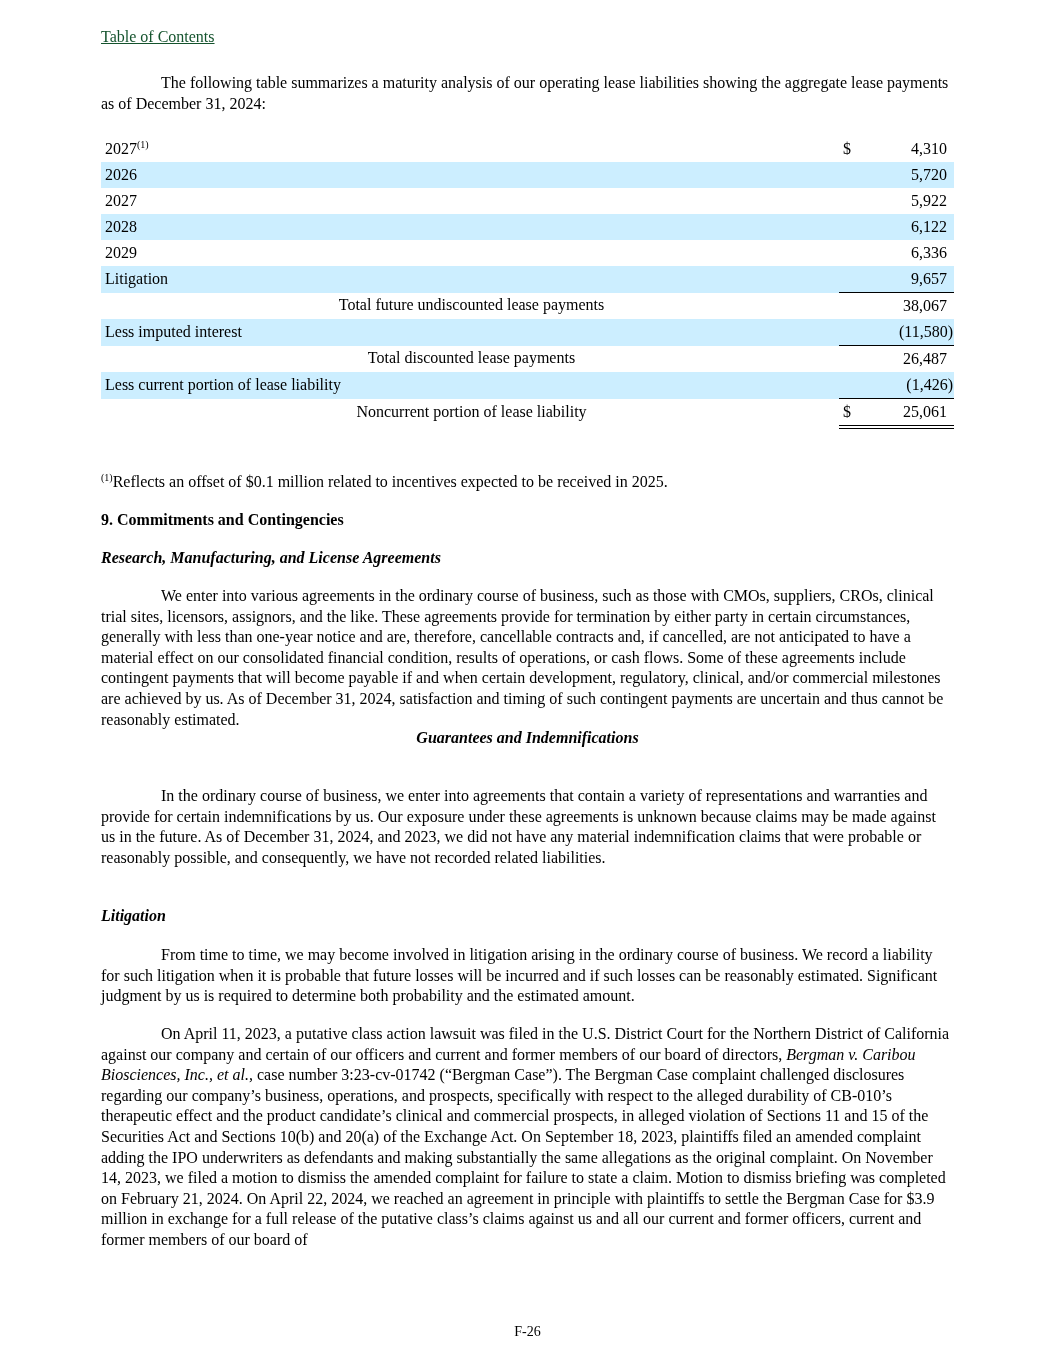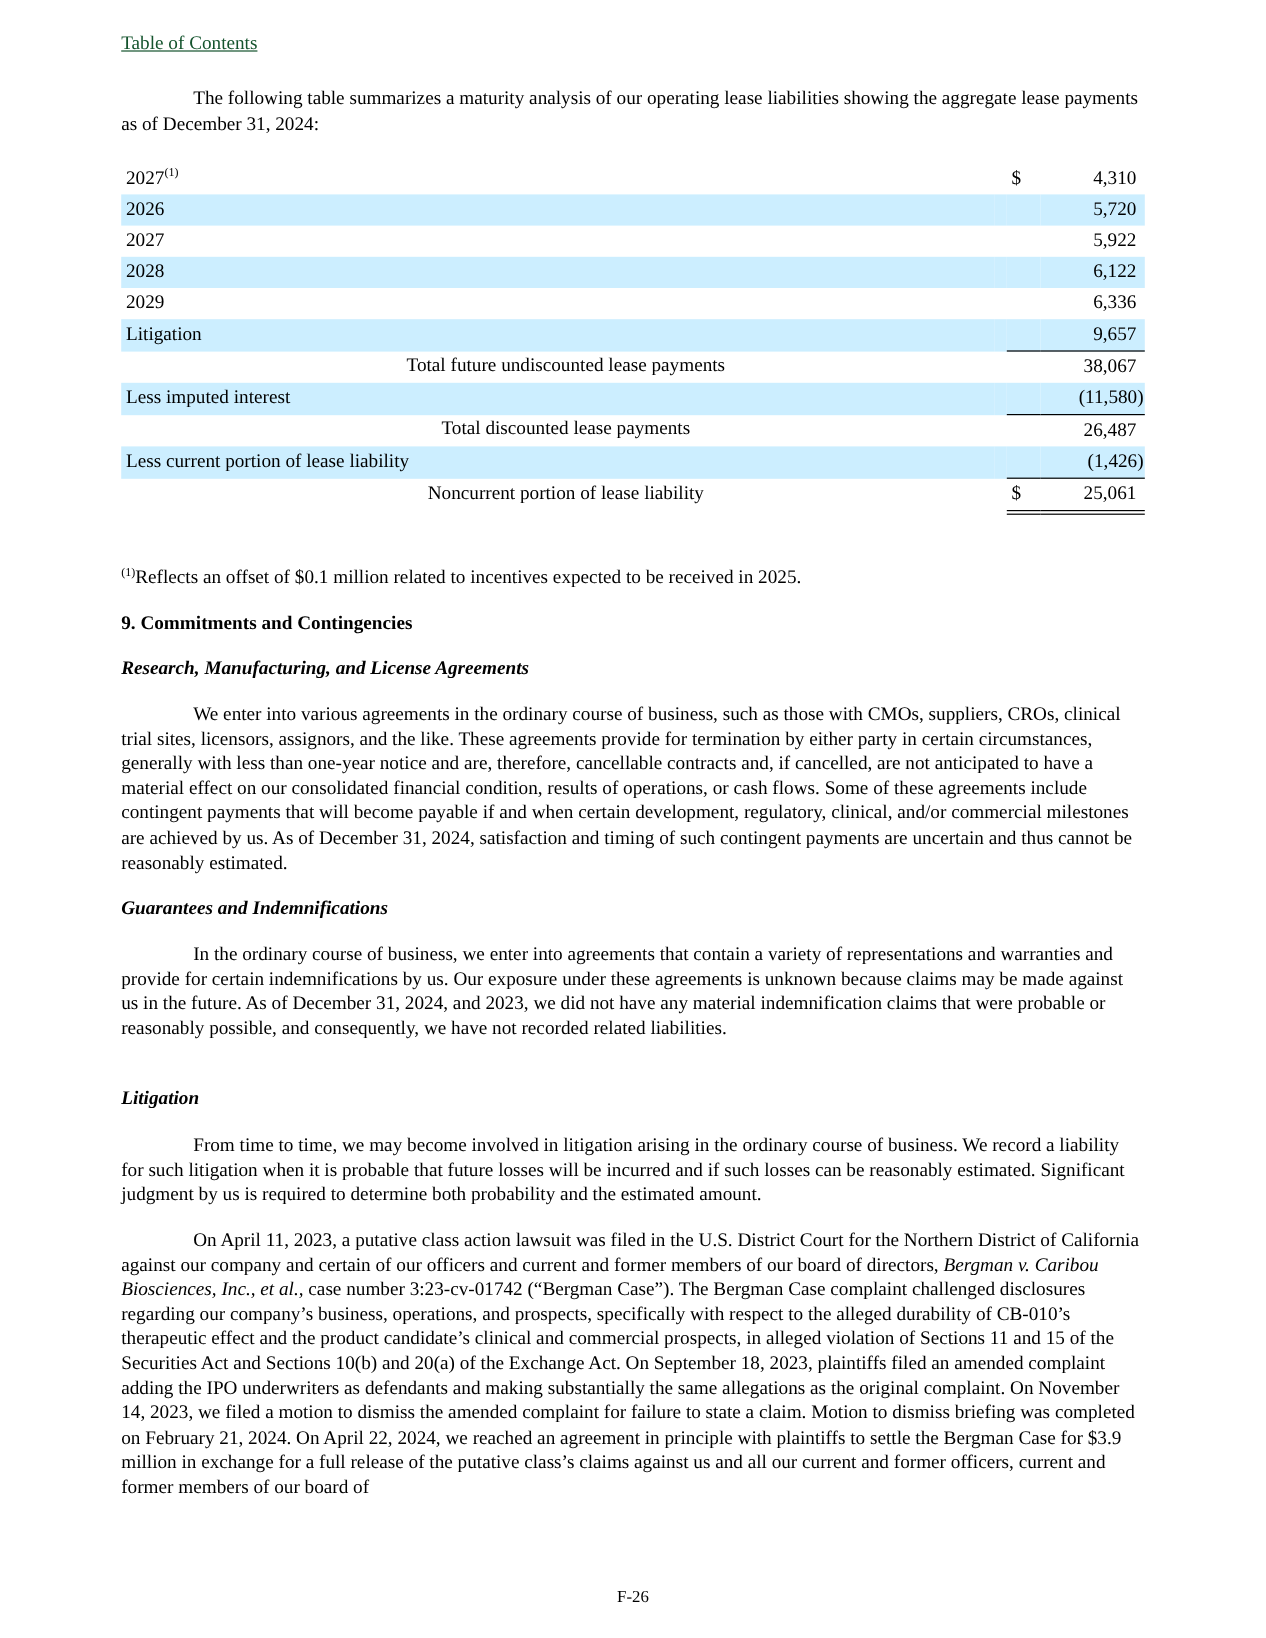--- a/index.html
+++ b/index.html
@@ -111,21 +111,21 @@
 </tbody>
   </table>
 
 <div class="footnote"><sup>(1)</sup><span>Reflects an offset of $0.1 million related to incentives expected to be received in 2025.</span></div>
 
 <p class="p heading-bold" style="top:510px;">9. Commitments and Contingencies</p>
 
 <p class="p heading-ital" style="top:548px;">Research, Manufacturing, and License Agreements</p>
 <p class="p indent" style="top:586px;">We enter into various agreements in the ordinary course of business, such as those with CMOs, suppliers, CROs, clinical trial sites, licensors, assignors, and the like. These agreements provide for termination by either party in certain circumstances, generally with less than one-year notice and are, therefore, cancellable contracts and, if cancelled, are not anticipated to have a material effect on our consolidated financial condition, results of operations, or cash flows. Some of these agreements include contingent payments that will become payable if and when certain development, regulatory, clinical, and/or commercial milestones are achieved by us. As of December 31, 2024, satisfaction and timing of such contingent payments are uncertain and thus cannot be reasonably estimated.</p>
 
-<p class="p heading-ital" style="top:748px;">Guarantees and Indemnifications</p>
+<p class="p heading-ital" style="top:728px;text-align:center;">Guarantees and Indemnifications</p>
 <p class="p indent" style="top:786px;">In the ordinary course of business, we enter into agreements that contain a variety of representations and warranties and provide for certain indemnifications by us. Our exposure under these agreements is unknown because claims may be made against us in the future. As of December 31, 2024, and 2023, we did not have any material indemnification claims that were probable or reasonably possible, and consequently, we have not recorded related liabilities.</p>
 
 <p class="p heading-ital" style="top:906px;">Litigation</p>
 <p class="p indent" style="top:945px;">From time to time, we may become involved in litigation arising in the ordinary course of business. We record a liability for such litigation when it is probable that future losses will be incurred and if such losses can be reasonably estimated. Significant judgment by us is required to determine both probability and the estimated amount.</p>
 
 <p class="p indent" style="top:1024px;"><span>On April 11, 2023, a putative class action lawsuit was filed in the U.S. District Court for the Northern District of California against our company and certain of our officers and current and former members of our board of directors, </span><i>Bergman v. Caribou Biosciences, Inc., et al.,</i><span> case number 3:23-cv-01742 (“Bergman Case”). The Bergman Case complaint challenged disclosures regarding our company’s business, operations, and prospects, specifically with respect to the alleged durability of CB-010’s therapeutic effect and the product candidate’s clinical and commercial prospects, in alleged violation of Sections 11 and 15 of the Securities Act and Sections 10(b) and 20(a) of the Exchange Act. On September 18, 2023, plaintiffs filed an amended complaint adding the IPO underwriters as defendants and making substantially the same allegations as the original complaint. On November 14, 2023, we filed a motion to dismiss the amended complaint for failure to state a claim. Motion to dismiss briefing was completed on February 21, 2024. On April 22, 2024, we reached an agreement in principle with plaintiffs to settle the Bergman Case for $3.9 million in exchange for a full release of the putative class’s claims against us and all our current and former officers, current and former members of our board of</span></p>
 
 <div class="pagenum">F-26</div>
 
 </body></html>

